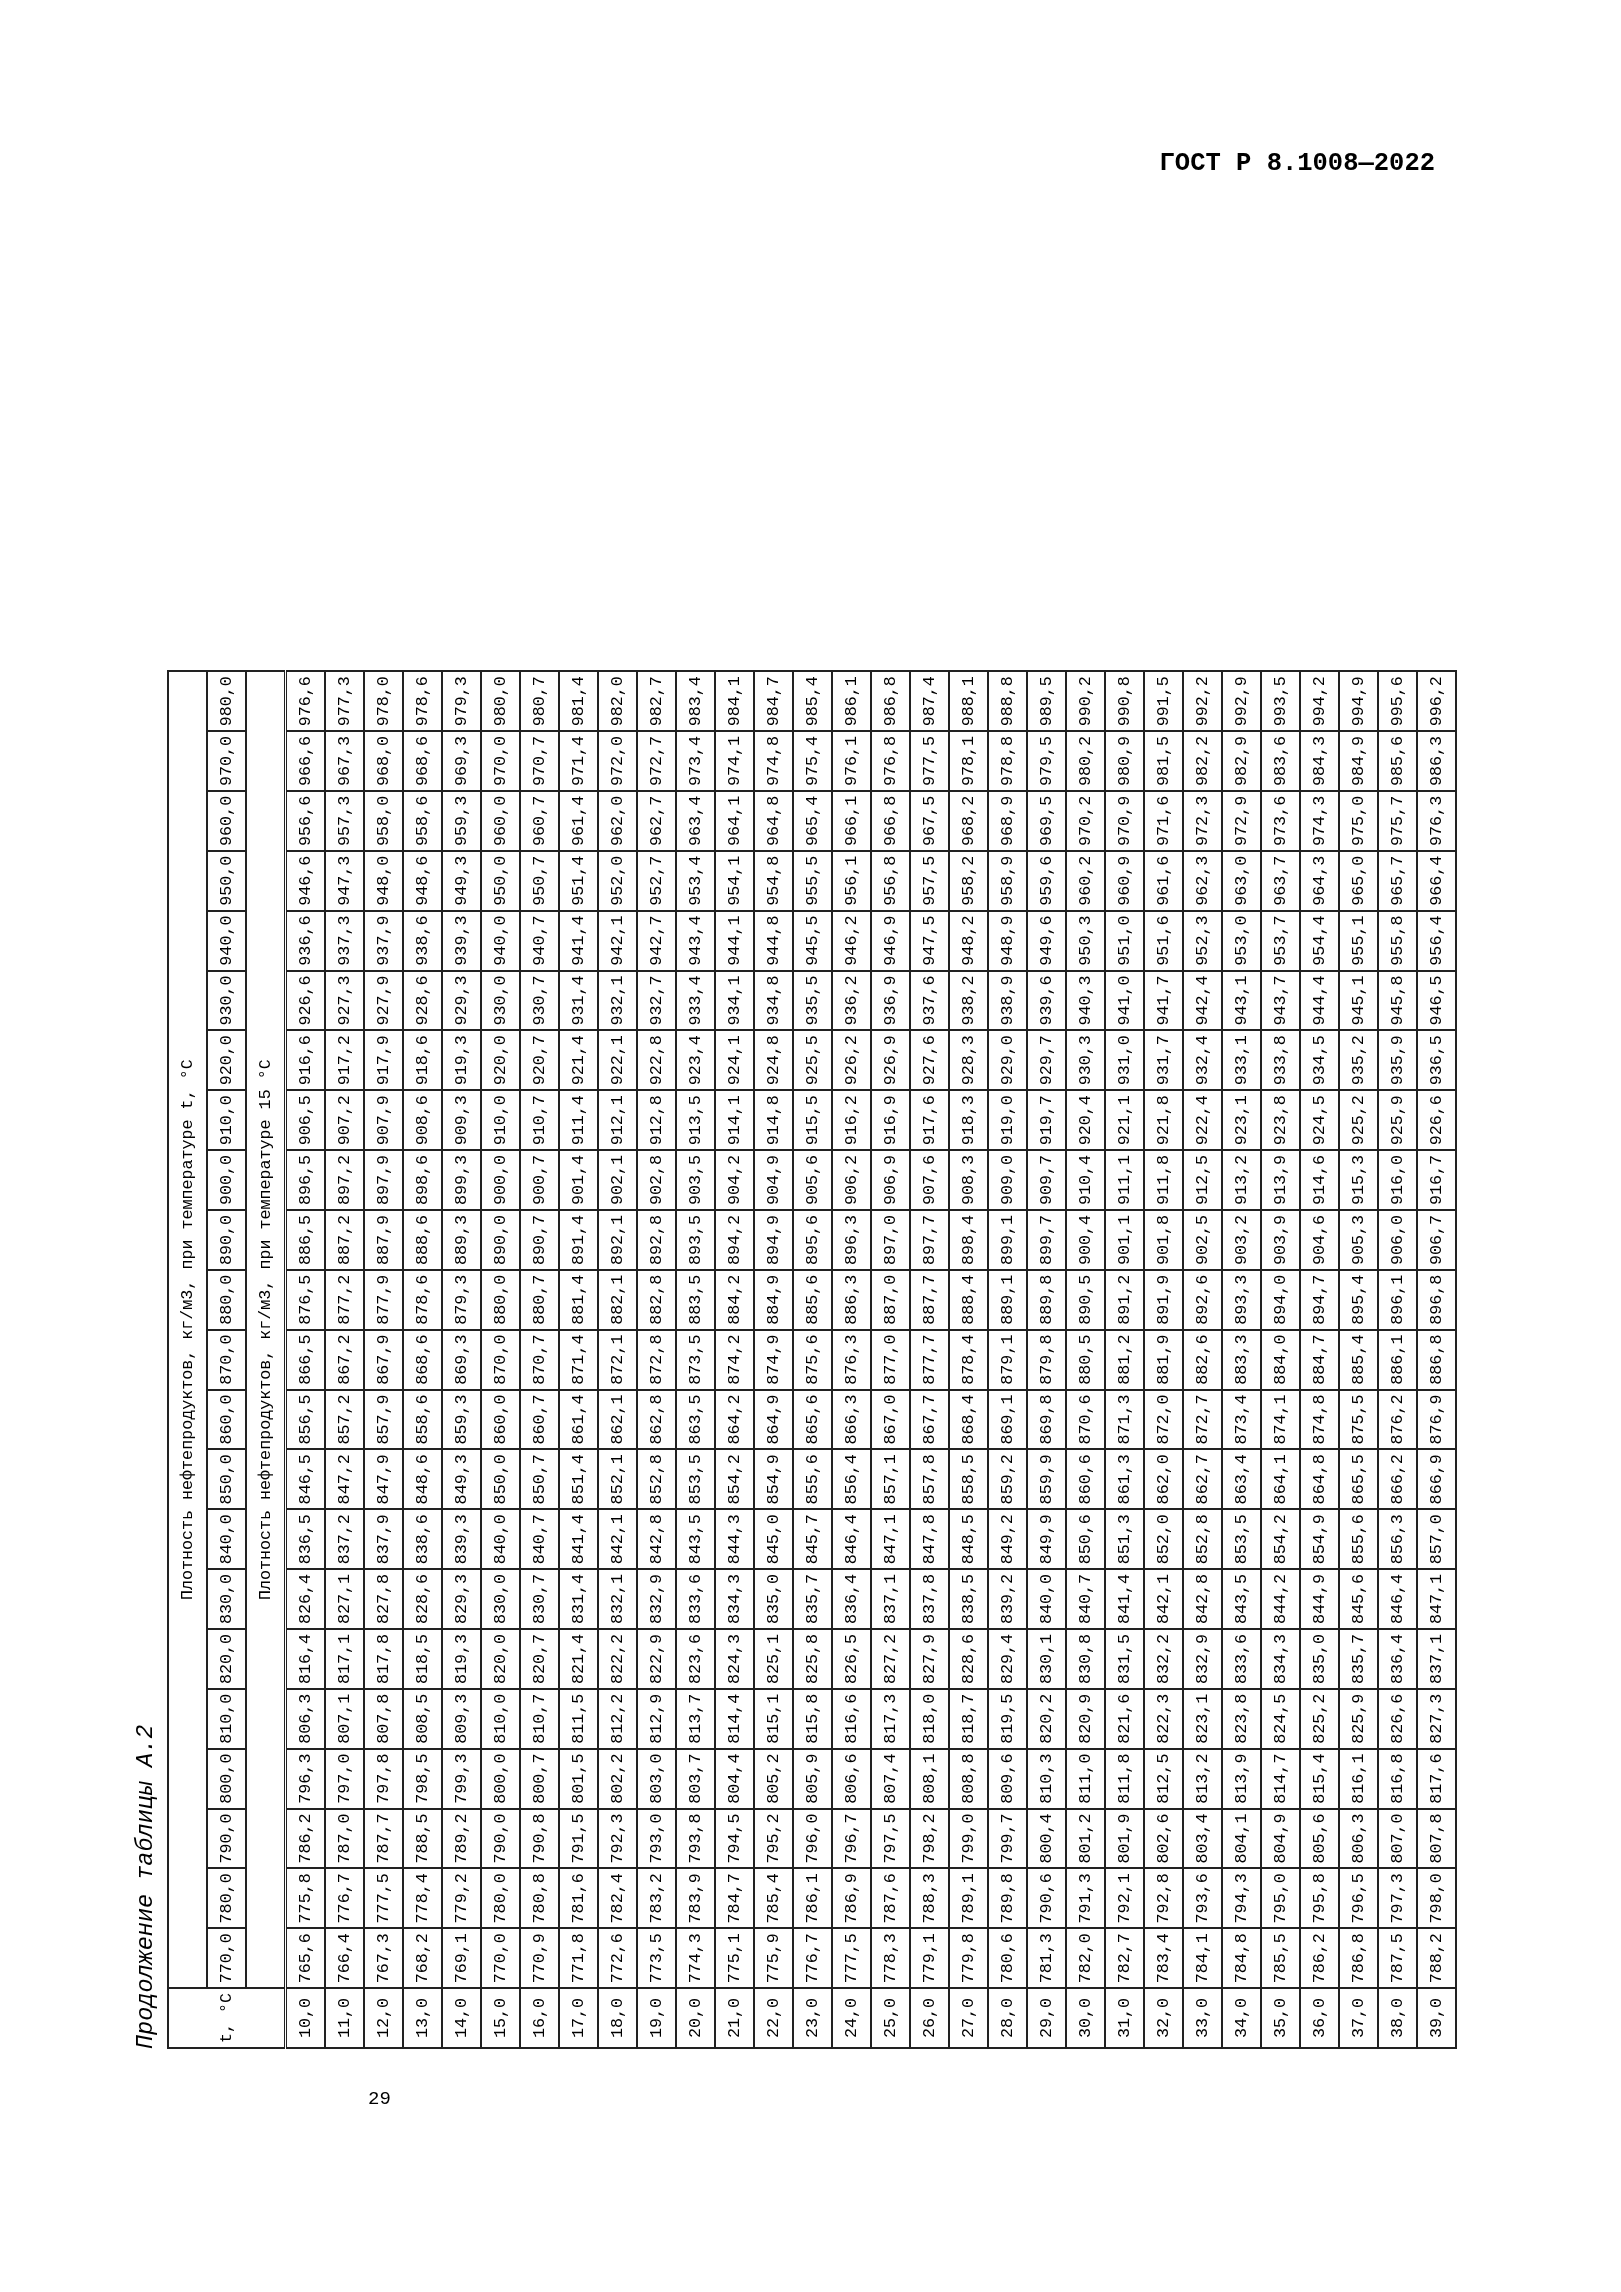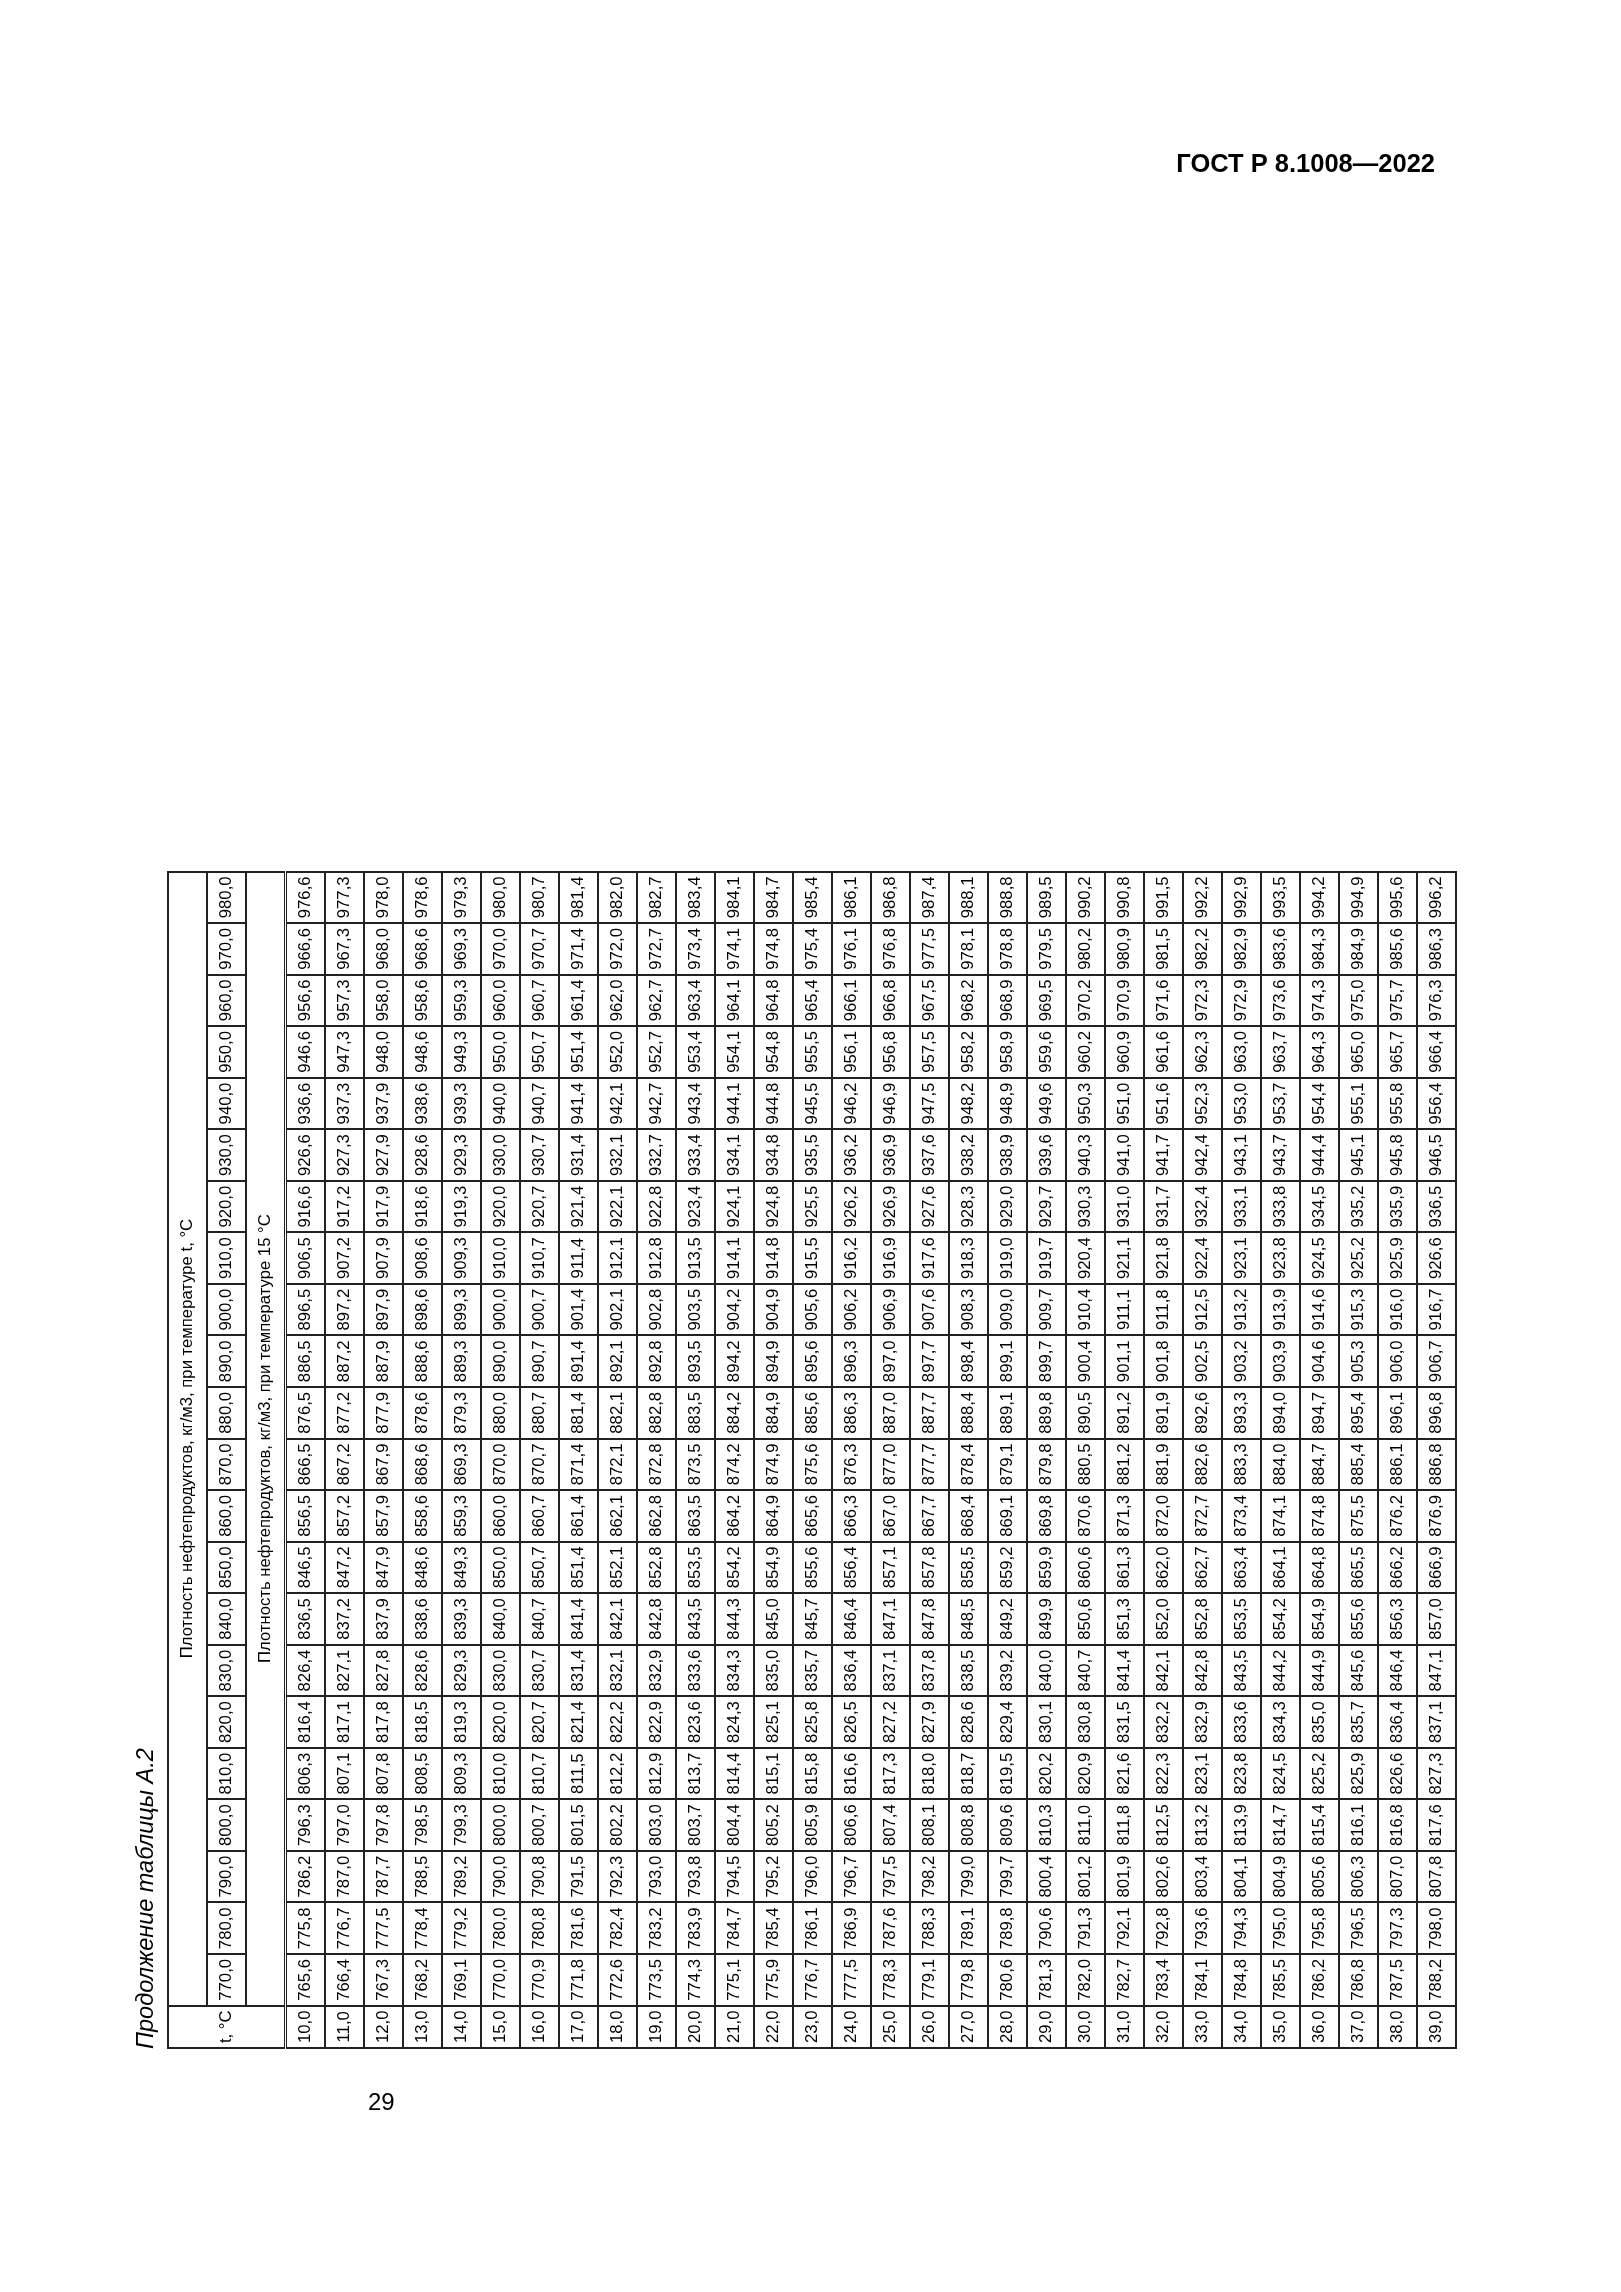--- a/index.html
+++ b/index.html
@@ -1,18 +1,18 @@
 <!DOCTYPE html>
 <html><head>
 <meta charset="utf-8">
 <style>
 body{margin:0;background:#fff;font-family:"Liberation Sans",sans-serif;}
-.page{position:relative;width:1621px;height:2293px;background:#fff;}
+.page{position:relative;width:1621px;height:2293px;background:#fff;font-family:Liberation Mono, monospace;}
 .hdr{position:absolute;right:186px;top:149px;font-weight:bold;font-size:25.5px;}
-.pnum{position:absolute;left:368px;top:2088px;font-size:24px;text-align:right;}
+.pnum{position:absolute;left:368px;top:2088px;font-size:19px;text-align:right;}
 .rot{position:absolute;left:132px;top:2049px;transform-origin:0 0;transform:rotate(-90deg);}
 .cap{font-style:italic;font-size:23.5px;margin-bottom:7.8px;}
 table{border-collapse:collapse;font-size:16.7px;}
 td,th{border:2px solid #222;padding:2px 3.9px;text-align:center;font-weight:normal;height:33px;}
 .sep td{border-top:3.9px double #222;}
 </style>
 </head>
 <body>
 
 <div class="page">

